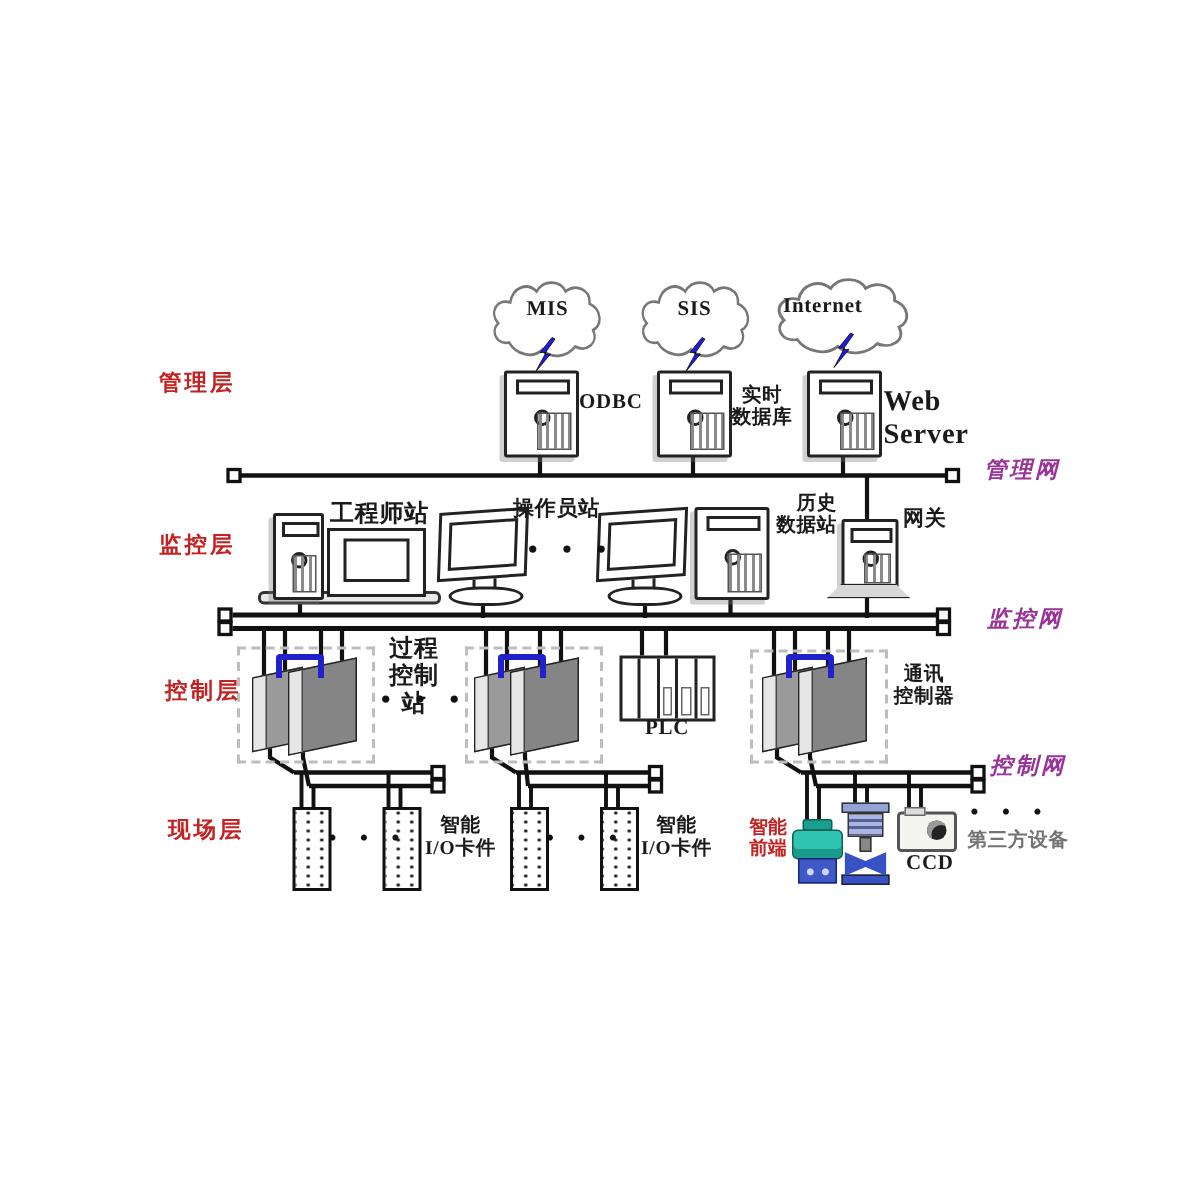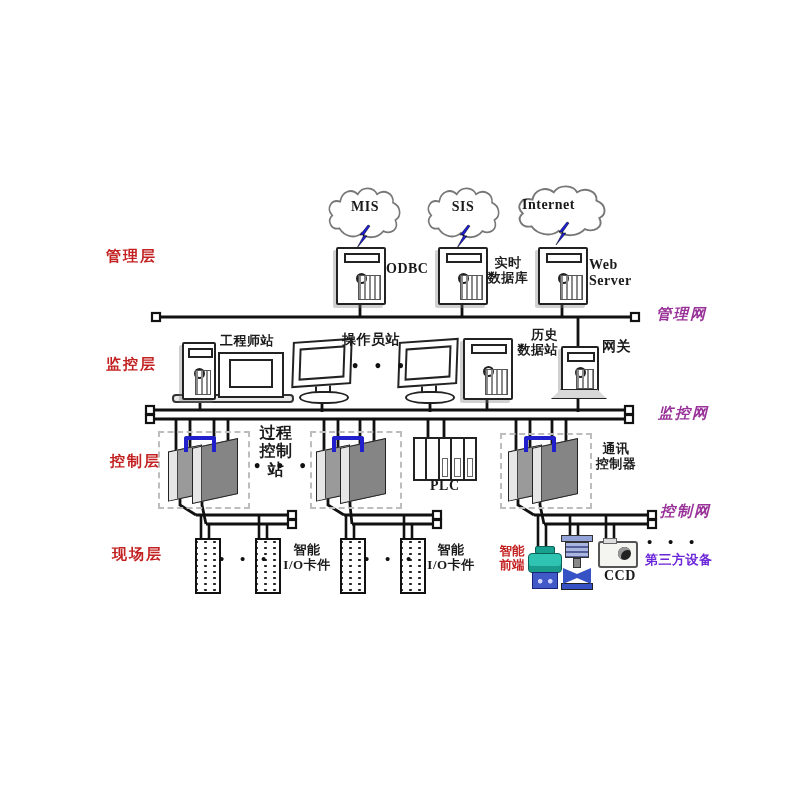--- a/index.html
+++ b/index.html
@@ -164,36 +164,36 @@
   </div>
   <div class="server" style="left:538px;top:247px;width:46px;height:54px">
     <span class="slot"></span>
     <span class="knob"></span>
     <span class="vents"></span>
   </div>
 
   <div class="lbl" style="left:386px;top:261px;font-size:14px">ODBC</div>
   <div class="lbl" style="left:485px;top:256px;width:46px;text-align:center;font-size:13px">实时
 数据库</div>
-  <div class="lbl" style="left:589px;top:257px;width:52px;text-align:left;font-size:14px">Web
+  <div class="lbl" style="left:589px;top:257px;width:52px;text-align:left;font-size:19px">Web
 Server</div>
 
   <div class="lbl red" style="left:106px;top:248px;font-size:15px">管理层</div>
   <div class="lbl purple" style="left:656px;top:306px;font-size:15px">管理网</div>
 
   <div class="server" style="left:182px;top:342px;width:30px;height:54px">
     <span class="slot"></span>
     <span class="knob"></span>
     <span class="vents"></span>
   </div>
   <div class="crt" style="left:218px;top:352px;width:62px;height:42px">
     <span class="scr"></span>
   </div>
   <div class="desk" style="left:172px;top:394px;width:118px;height:5px"></div>
-  <div class="lbl" style="left:220px;top:334px;font-size:13px">工程师站</div>
+  <div class="lbl" style="left:220px;top:334px;font-size:16px">工程师站</div>
 
   <div class="fpanel" style="left:292px;top:340px;width:56px;height:42px">
     <span class="scr"></span>
   </div>
   <div class="ped" style="left:315px;top:380px;width:12px;height:13px"></div>
   <div class="mbase" style="left:299px;top:391px;width:46px;height:9px"></div>
 
   <div class="dots" style="left:352px;top:356px">• • •</div>
 
   <div class="fpanel" style="left:398px;top:340px;width:56px;height:42px">
@@ -302,17 +302,17 @@
     <span class="v-base"></span>
   </div>
 
   <div class="ccd" style="left:598px;top:541px;width:36px;height:23px">
     <span class="lens"></span>
     <span class="top"></span>
   </div>
   <div class="lbl" style="left:604px;top:568px;font-size:14px">CCD</div>
 
   <div class="dots" style="left:647px;top:534px;font-size:15px">• • •</div>
-  <div class="lbl" style="left:645px;top:553px;font-size:13px;color:#6d28d9">第三方设备</div>
+  <div class="lbl" style="left:645px;top:553px;font-size:13px;color:#737373">第三方设备</div>
 
   <div class="lbl red" style="left:112px;top:546px;font-size:15px">现场层</div>
 
 </div>
 
 </body></html>

